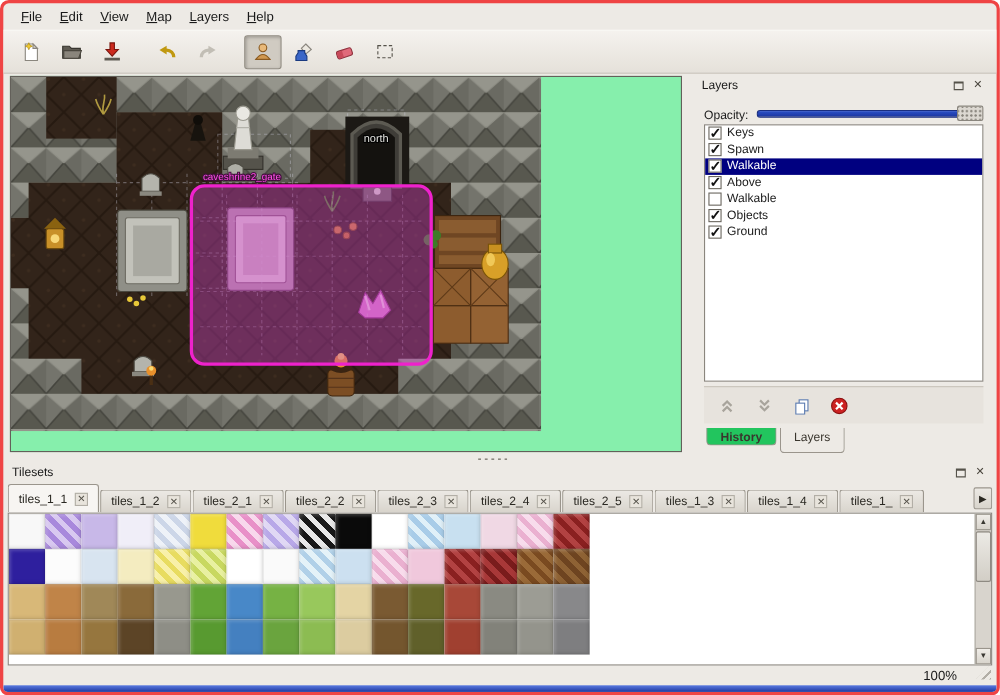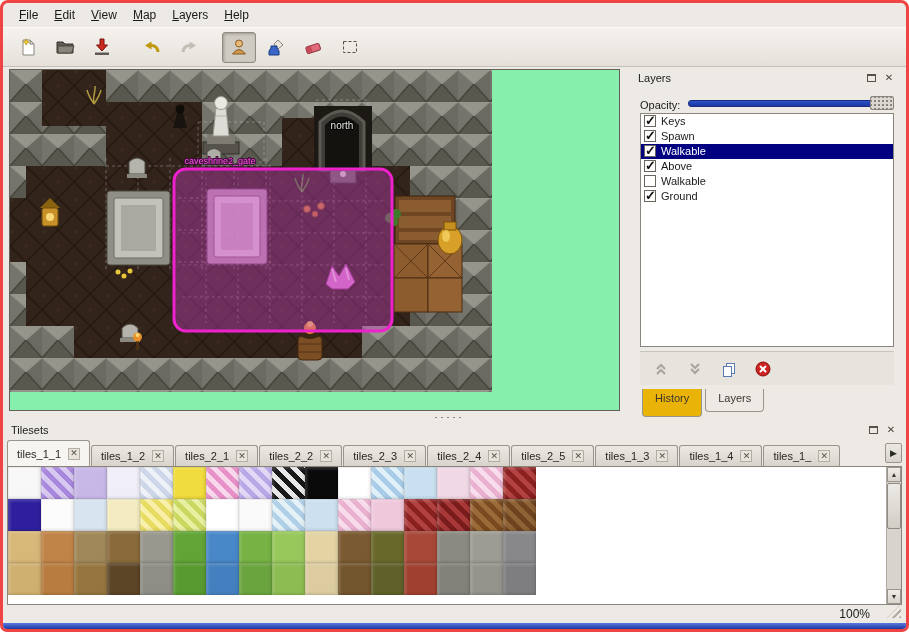--- a/index.html
+++ b/index.html
@@ -40,22 +40,22 @@
     background-image:radial-gradient(#8a867e 1px,transparent 1.2px);background-size:4px 4px;background-position:2px 2px;}
   .layer-list{margin:2px 6px 0 6px;height:236px;background:#fff;border:1px solid #8a867e;overflow:hidden;}
   .layer-row{height:15px;display:flex;align-items:center;gap:5px;padding:0 3px;font-size:11px;}
   .layer-row.selected{background:var(--row-sel);color:#fff;}
   .cb{width:12px;height:12px;background:#fff;border:1px solid #6a665e;position:relative;flex:0 0 auto;}
   .cb.checked::after{content:"✓";position:absolute;left:0;top:-3px;font-size:13px;font-weight:bold;color:#111;}
   .layer-actions{height:34px;margin:4px 6px 0 6px;display:flex;align-items:center;gap:12px;padding:0 10px;
     background:#e7e3dd;border-top:1px solid #c9c4bb;}
   .action-btn{width:22px;height:22px;display:flex;align-items:center;justify-content:center;}
   .dock-tabs{height:24px;display:flex;padding:0 8px;margin-top:4px;}
-  .dock-tab{font-size:11px;padding:3px 12px 0 12px;border:1px solid #9a958c;border-top:none;background:#eab308;
-    border-radius:0 0 4px 4px;margin-right:3px;color:#3a362e;height:28px;}
+  .dock-tab{font-size:11px;padding:3px 12px 0 12px;border:1px solid #9a958c;border-top:none;background:#22c55e;
+    border-radius:0 0 4px 4px;margin-right:3px;color:#3a362e;height:16px;font-weight:bold;}
   .dock-tab.active{background:#edeae5;height:23px;font-weight:normal;box-shadow:0 1px 0 #edeae5 inset;}
   
   .h-splitter{height:8px;position:relative;}
   .h-grip{position:absolute;left:430px;top:3px;width:28px;height:3px;
     background-image:radial-gradient(#8a867e 1.2px,transparent 1.4px);background-size:6px 3px;}
   
   .tilesets-dock{height:184px;display:flex;flex-direction:column;padding:0 4px;}
   .ts-tabs{height:27px;position:relative;display:flex;align-items:flex-end;overflow:hidden;padding-right:22px;}
   .ts-tab{flex:0 0 auto;display:flex;align-items:center;gap:7px;font-size:11px;height:21px;padding:0 9px;
     background:linear-gradient(#ece9e4,#d8d4cc);border:1px solid #9a958c;border-bottom:none;border-radius:3px 3px 0 0;margin-right:1px;color:#2a2822;}
@@ -346,20 +346,24 @@
           <span class="cb checked"></span>
           <span>Walkable</span>
         </div>
         <div class="layer-row">
           <span class="cb checked"></span>
           <span>Above</span>
         </div>
         <div class="layer-row">
           <span class="cb"></span>
           <span>Walkable</span>
+        </div>
+        <div class="layer-row">
+          <span class="cb checked"></span>
+          <span>Objects</span>
         </div>
         <div class="layer-row">
           <span class="cb checked"></span>
           <span>Ground</span>
         </div>
       </div>
       <div class="layer-actions">
         <span class="action-btn">
           <svg width="16" height="16">
             <path d="M4 8 L8 4 L12 8 M4 13 L8 9 L12 13" stroke="#a8a49c" fill="none" stroke-width="2"></path>

